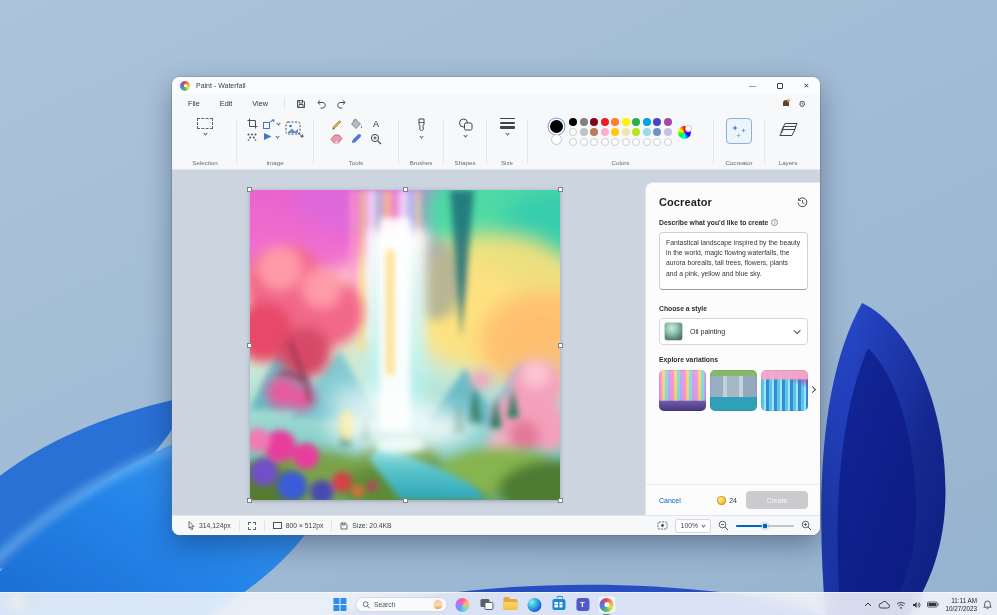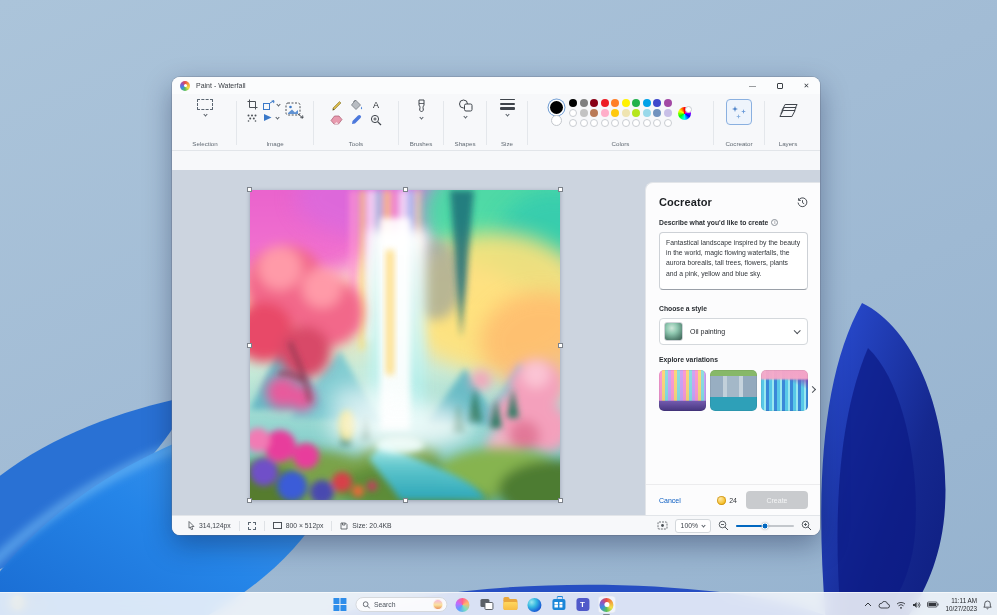--- a/index.html
+++ b/index.html
@@ -178,20 +178,47 @@
     <div class="win-title">Paint - Waterfall</div>
     <div class="win-controls">
       <div class="wc">—</div>
       <div class="wc">
           <span class="maxbox"></span>
         </div>
       <div class="wc close">✕</div>
     </div>
   </div>
 
+  <div class="menubar">
+    <div class="menu-item">File</div>
+    <div class="menu-item">Edit</div>
+    <div class="menu-item">View</div>
+    <div class="mb-sep"></div>
+    <div class="mb-icobtn">
+      <svg width="10" height="10" viewBox="0 0 10 10">
+          <path d="M1.5 1.5 h5.5 l1.5 1.5 v5.5 h-7 z M3 1.5 v2.5 h3.5 v-2.5 M3 8.5 v-3 h4 v3" fill="none" stroke="#4c5157" stroke-width="1"></path>
+        </svg>
+    </div>
+    <div class="mb-icobtn">
+      <svg width="11" height="10" viewBox="0 0 11 10">
+          <path d="M4.2 1.4 L1.8 3.5 L4.2 5.6" fill="none" stroke="#4c5157" stroke-width="1"></path>
+          <path d="M2 3.5 H7 A2.8 2.8 0 0 1 7 9 H4.6" fill="none" stroke="#4c5157" stroke-width="1"></path>
+        </svg>
+    </div>
+    <div class="mb-icobtn">
+      <svg width="11" height="10" viewBox="0 0 11 10">
+          <path d="M6.8 1.4 L9.2 3.5 L6.8 5.6" fill="none" stroke="#4c5157" stroke-width="1"></path>
+          <path d="M9 3.5 H4 A2.8 2.8 0 0 0 4 9 H6.4" fill="none" stroke="#4c5157" stroke-width="1"></path>
+        </svg>
+    </div>
+    <div class="mb-right">
+      <div class="bell-dot"></div>
+      <div class="gear">⚙</div>
+    </div>
+  </div>
 
   <div class="ribbon">
 
     <div class="rgroup" style="width:62px">
       <div class="icon-col">
         <div class="sel-rect"></div>
         <span class="chev tiny"></span>
       </div>
       <div class="glabel">Selection</div>
     </div>

